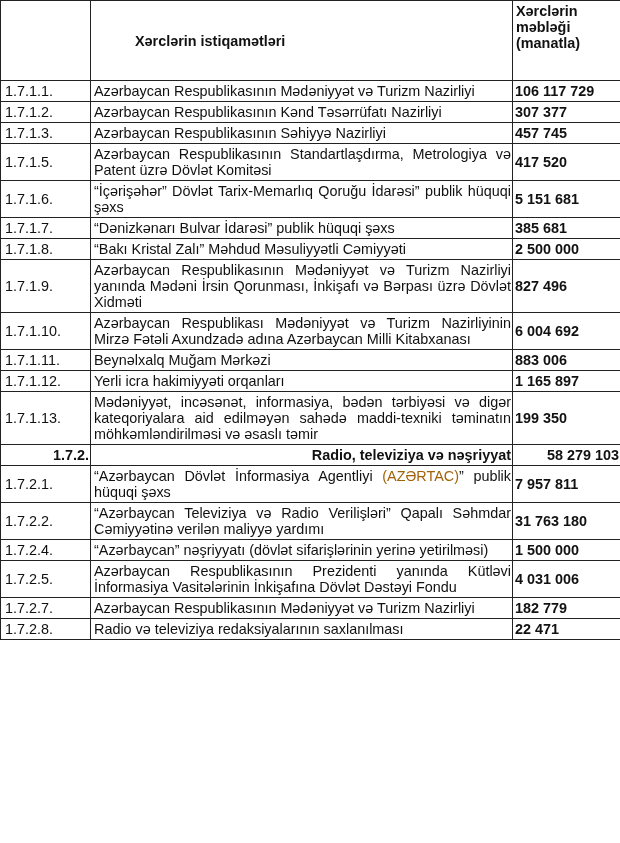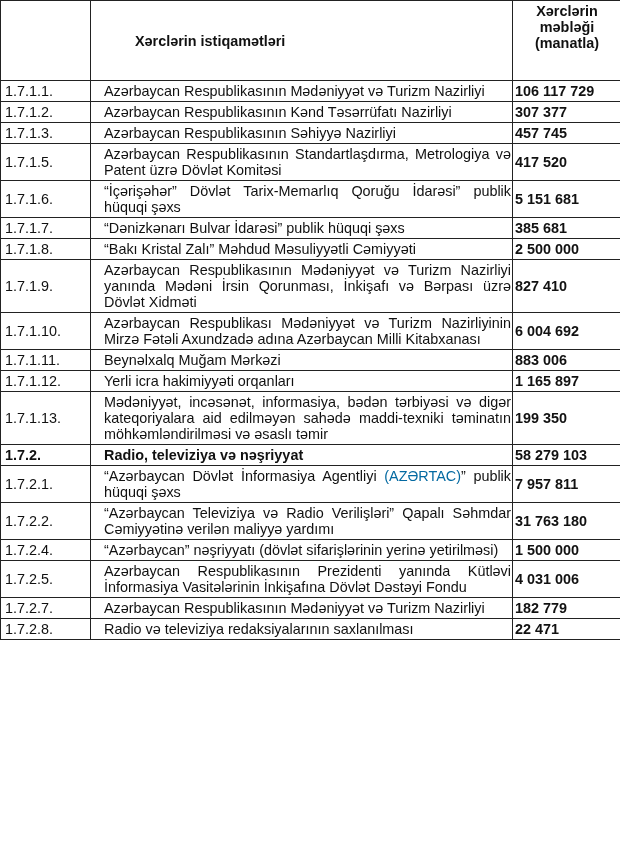--- a/index.html
+++ b/index.html
@@ -22,41 +22,41 @@
   col.col-num{width:90px;}
   col.col-dir{width:422px;}
   col.col-amt{width:108px;}
   td.c1{
     padding:2px 1px 2px 4px;
     vertical-align:middle;
     text-align:left;
     word-break:keep-all;
   }
   td.c2{
-    padding:2px 1px 2px 13px;
+    padding:2px 1px 2px 3px;
     vertical-align:middle;
     text-align:justify;
   }
   td.c3{
     padding:2px 1px 2px 2px;
     vertical-align:middle;
     text-align:left;
     white-space:nowrap;
     font-weight:bold;
   }
   thead tr{height:80px;}
   thead th{
     font-weight:bold;
     text-align:left;
     padding:2px 2px 2px 3px;
   }
   thead th.h2{vertical-align:middle;padding-left:44px;}
-  thead th.h3{vertical-align:top;text-align:center;}
+  thead th.h3{vertical-align:top;}
   .amount-unit{margin-top:0;}
-  tr.bold td{font-weight:bold;}
+  tr.bold td{font-weight:bold;text-align:right;}
 </style>
 </head>
 <body>
 
 <table class="expenses">
   <colgroup>
     <col class="col-num">
       <col class="col-dir">
       <col class="col-amt">
   </colgroup>
@@ -102,21 +102,21 @@
       <td class="c3">385 681</td>
     </tr>
     <tr>
       <td class="c1">1.7.1.8.</td>
       <td class="c2">“Bakı Kristal Zalı” Məhdud Məsuliyyətli Cəmiyyəti</td>
       <td class="c3">2 500 000</td>
     </tr>
     <tr>
       <td class="c1">1.7.1.9.</td>
       <td class="c2">Azərbaycan Respublikasının Mədəniyyət və Turizm Nazirliyi yanında Mədəni İrsin Qorunması, İnkişafı və Bərpası üzrə Dövlət Xidməti</td>
-      <td class="c3">827 410</td>
+      <td class="c3">827 496</td>
     </tr>
     <tr>
       <td class="c1">1.7.1.10.</td>
       <td class="c2">Azərbaycan Respublikası Mədəniyyət və Turizm Nazirliyinin Mirzə Fətəli Axundzadə adına Azərbaycan Milli Kitabxanası</td>
       <td class="c3">6 004 692</td>
     </tr>
     <tr>
       <td class="c1">1.7.1.11.</td>
       <td class="c2">Beynəlxalq Muğam Mərkəzi</td>
       <td class="c3">883 006</td>
@@ -131,21 +131,21 @@
       <td class="c2">Mədəniyyət, incəsənət, informasiya, bədən tərbiyəsi və digər kateqoriyalara aid edilməyən sahədə maddi-texniki təminatın möhkəmləndirilməsi və əsaslı təmir</td>
       <td class="c3">199 350</td>
     </tr>
     <tr class="bold">
       <td class="c1">1.7.2.</td>
       <td class="c2">Radio, televiziya və nəşriyyat</td>
       <td class="c3">58 279 103</td>
     </tr>
     <tr>
       <td class="c1">1.7.2.1.</td>
-      <td class="c2"><span>“Azərbaycan Dövlət İnformasiya Agentliyi </span><span style="color: #0369a1;">(AZƏRTAC)</span><span>” publik hüquqi şəxs</span></td>
+      <td class="c2"><span>“Azərbaycan Dövlət İnformasiya Agentliyi </span><span style="color: #a16207;">(AZƏRTAC)</span><span>” publik hüquqi şəxs</span></td>
       <td class="c3">7 957 811</td>
     </tr>
     <tr>
       <td class="c1">1.7.2.2.</td>
       <td class="c2">“Azərbaycan Televiziya və Radio Verilişləri” Qapalı Səhmdar Cəmiyyətinə verilən maliyyə yardımı</td>
       <td class="c3">31 763 180</td>
     </tr>
     <tr>
       <td class="c1">1.7.2.4.</td>
       <td class="c2">“Azərbaycan” nəşriyyatı (dövlət sifarişlərinin yerinə yetirilməsi)</td>

